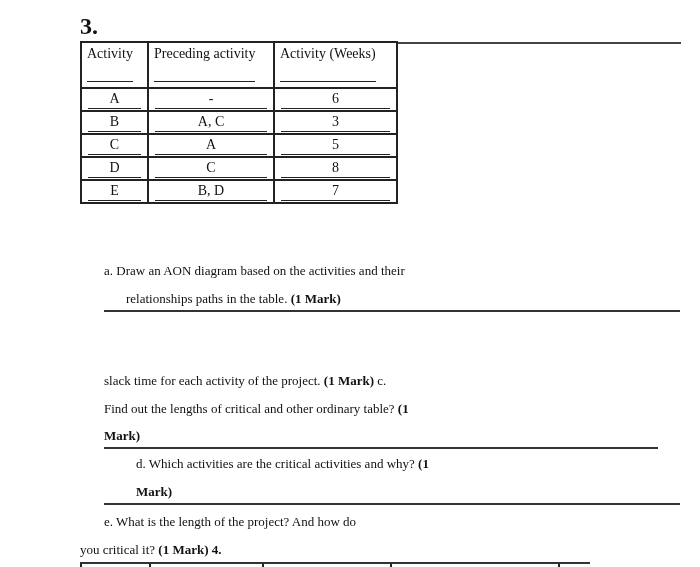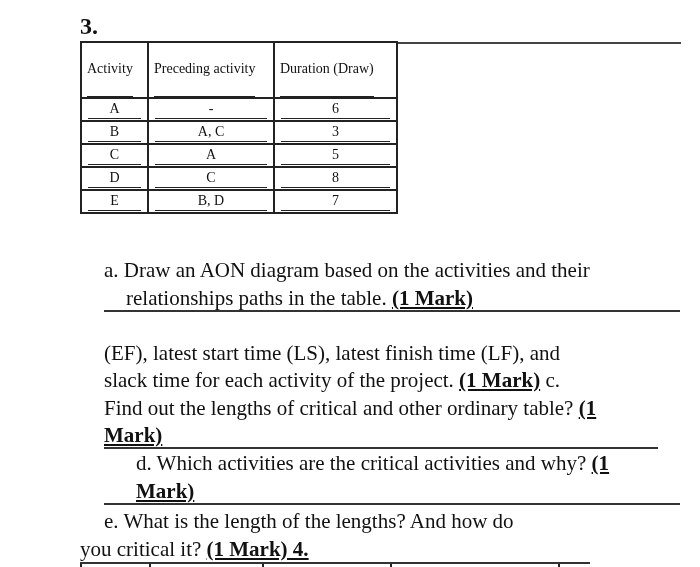--- a/index.html
+++ b/index.html
@@ -45,56 +45,56 @@
       text-align: center;
       font-weight: normal;
       vertical-align: top;
     }
     table.activity-table th {
       height: 44px;
       text-align: left;
     }
     table.activity-table th .hdr {
       display: inline-block;
-      margin: 17px 5px 0 5px;
+      margin: 2px 5px 0 5px;
       padding-bottom: 18px;
       border-bottom: 1px solid #222;
       line-height: 18px;
     }
     table.activity-table td {
       height: 21px;
     }
     .cell-text {
       display: block;
       margin: 0 6px;
       line-height: 18px;
       border-bottom: 1px solid #222;
       padding-top: 1px;
     }
     .col-activity { width: 65px; }
     .col-prec { width: 124px; font-family: Liberation Serif, serif; }
     .col-dur { width: 121px; }
 
     .q-block {
       position: absolute;
-      font-size: 21px;
+      font-size: 13px;
       line-height: 27.5px;
     }
     .q-a { left: 104px; top: 257px; width: 580px; }
     .q-a .indent { padding-left: 22px; display: block; }
     .rule {
       position: absolute;
       height: 2px;
       background: #333;
     }
     .q-b { left: 104px; top: 312px; width: 570px; }
     .q-d { left: 104px; top: 450px; width: 570px; margin-left: 32px; }
     .q-e { left: 80px; top: 508px; width: 600px; }
     .q-e .first { padding-left: 24px; display: block; }
-    b { font-weight: bold; text-decoration: underline; }
+    b { font-weight: bold; }
 
     .bottom-table {
       position: absolute;
       left: 80px;
       top: 562px;
       height: 10px;
       border-top: 2px solid #333;
       display: flex;
     }
     .bottom-table .bcell {
@@ -106,21 +106,21 @@
 <body>
 
 <div class="q-number">3.</div>
 <div class="top-rule"></div>
 
 <table class="activity-table">
   <tbody>
       <tr>
     <th class="col-activity"><span class="hdr">Activity</span></th>
     <th class="col-prec"><span class="hdr">Preceding activity</span></th>
-    <th class="col-dur"><span class="hdr">Duration (Draw)</span></th>
+    <th class="col-dur"><span class="hdr">Activity (Weeks)</span></th>
   </tr>
   <tr>
     <td>
           <span class="cell-text">A</span>
         </td>
     <td>
           <span class="cell-text">-</span>
         </td>
     <td>
           <span class="cell-text">6</span>
@@ -174,35 +174,35 @@
   </table>
 
 <div class="q-block q-a">
   <span>a. Draw an AON diagram based on the activities and their</span><br>
   <span class="indent"><span>relationships paths in the table.  </span><b>(1 Mark)</b></span>
 </div>
 <div class="rule" style="left:104px; top:310px; width:576px;"></div>
 
 <div class="q-block q-b">
   <br>
-  <span>(EF), latest start time (LS), latest  finish time (LF), and</span><br>
+  <br>
   <span>slack time for each activity of the project. </span><b>(1 Mark)</b><span> c.</span><br>
   <span>Find out the lengths of critical and other ordinary table? </span><b>(1</b><br>
   <b>Mark)</b>
 </div>
 <div class="rule" style="left:104px; top:447px; width:554px;"></div>
 
 <div class="q-block q-d">
   <span>d. Which activities are the critical activities and why? </span><b>(1</b><br>
   <b>Mark)</b>
 </div>
 <div class="rule" style="left:104px; top:503px; width:576px;"></div>
 
 <div class="q-block q-e">
-  <span class="first">e. What is the length of the lengths? And how do</span>
+  <span class="first">e. What is the length of the project? And how do</span>
   <span>you critical it? </span><b>(1 Mark) 4.</b>
 </div>
 
 <div class="bottom-table" style="width:510px;">
   <div class="bcell" style="width:68px;"></div>
   <div class="bcell" style="width:112px;"></div>
   <div class="bcell" style="width:127px;"></div>
   <div class="bcell" style="width:168px;"></div>
   <div class="bcell" style="width:30px;"></div>
 </div>

